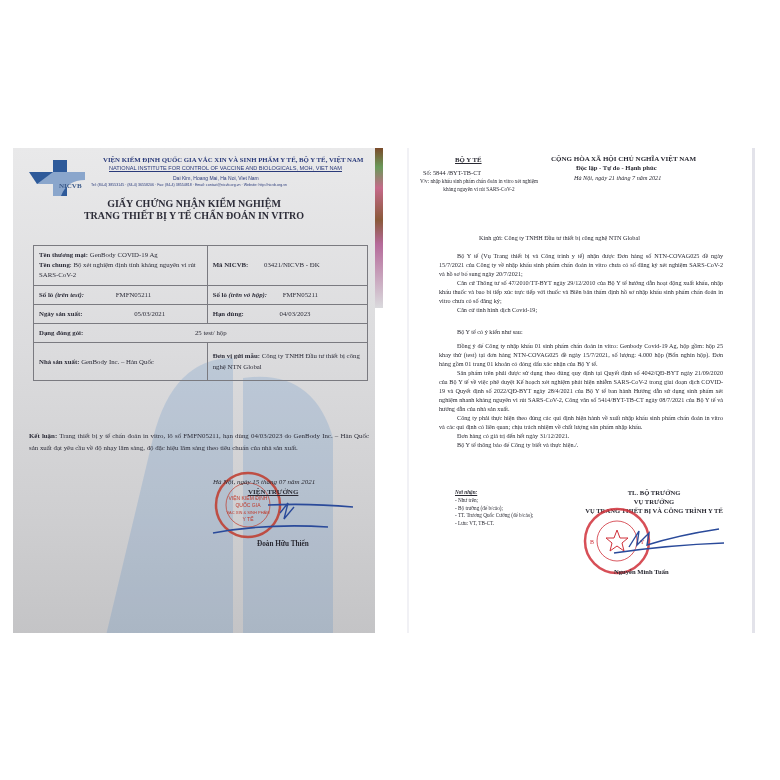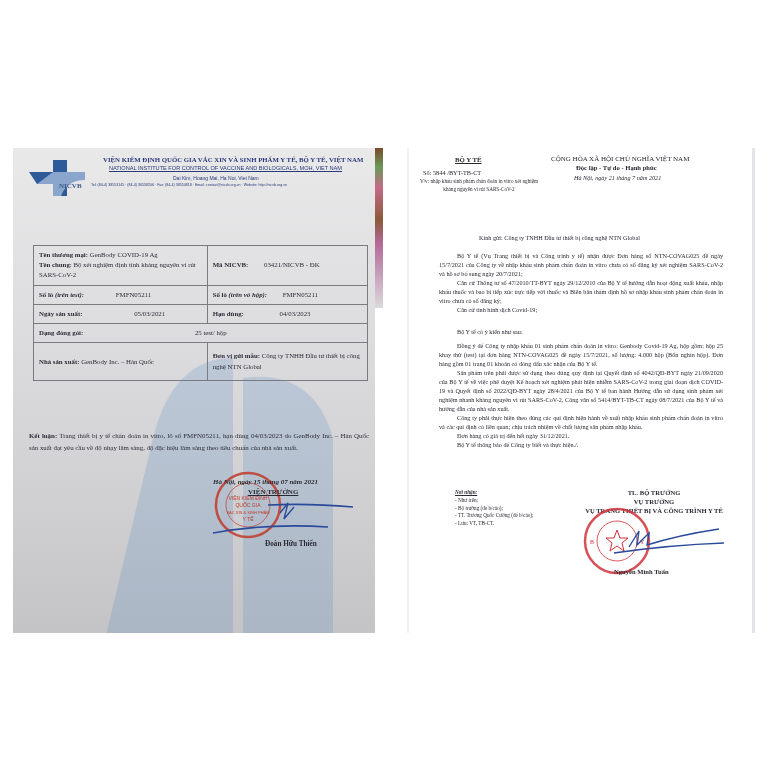--- a/index.html
+++ b/index.html
@@ -38,36 +38,36 @@
     position: absolute; left: 20px; top: 97px; width: 335px;
     border-collapse: collapse; font-size: 6.8px; color: #2c2c38;
   }
   .cert-table td { border: 1px solid #7a7a80; padding: 4px 5px; vertical-align: middle; line-height: 1.5; }
   .lbl { font-weight: bold; }
   .lbl i { font-weight: bold; }
   .val { margin-left: 14px; }
 
   .conclusion { position: absolute; left: 16px; top: 282px; width: 340px; font-size: 6.9px; line-height: 1.75; text-align: justify; color: #2c2c38; }
   .conclusion b { font-weight: bold; }
-  .place-date { position: absolute; left: 200px; top: 330px; font-size: 7px; font-style: italic; font-weight: bold; }
+  .place-date { position: absolute; left: 200px; top: 330px; font-size: 7px; font-style: italic; }
   .vien-truong { position: absolute; left: 235px; top: 340px; font-size: 7px; font-weight: bold; text-decoration: underline; }
   .stamp-left { position: absolute; left: 200px; top: 322px; width: 70px; height: 70px; }
   .sig-left { position: absolute; left: 195px; top: 345px; width: 150px; height: 45px; }
-  .signer-left { position: absolute; left: 252px; top: 392px; font-size: 7.2px; font-weight: bold; }
+  .signer-left { position: absolute; left: 244px; top: 392px; font-size: 7.2px; font-weight: bold; }
 
   
   .right-doc {
     position: absolute; left: 407px; top: 148px; width: 348px; height: 485px;
     background: #ffffff; border-right: 3px solid #e3e3ea; border-left: 2px solid #f1f1f5;
   }
   .r { position: absolute; white-space: nowrap; color: #2a2a33; }
   .boyte { left: 46px; top: 8px; font-size: 6.8px; font-weight: bold; text-decoration: underline; }
   .so { left: 14px; top: 21px; font-size: 6.3px; }
   .vv { left: 10px; top: 30px; font-size: 5.2px; text-align: center; width: 120px; line-height: 1.45; white-space: normal; }
-  .chxh { left: 142px; top: 7px; font-size: 7px; font-weight: normal; }
+  .chxh { left: 142px; top: 7px; font-size: 7px; font-weight: bold; }
   .dltd { left: 167px; top: 16px; font-size: 6.6px; font-weight: bold; }
   .hn-date { left: 165px; top: 26px; font-size: 6.2px; font-style: italic; }
   .kinhgui { left: 70px; top: 86px; font-size: 6.2px; }
 
   .body-text { position: absolute; left: 30px; width: 284px; font-size: 6.2px; line-height: 1.45; text-align: justify; color: #2a2a33; }
   .body-text p { text-indent: 18px; }
   .b1 { top: 104px; }
   .b2 { top: 171px; }
   .b3 { top: 194px; }
 
@@ -94,20 +94,22 @@
       <path d="M30 14 L62 14 L62 22 Q44 22 38 38 L30 38 Z" fill="#8aa6cc"></path>
       <path d="M14 26 L30 14 L30 26 Z" fill="#8aa6cc"></path>
     </svg>
     <span class="logo-text">NICVB</span>
     <div class="inst-vn">VIỆN KIỂM ĐỊNH QUỐC GIA VẮC XIN VÀ SINH PHẨM Y TẾ, BỘ Y TẾ, VIỆT NAM</div>
     <div class="inst-en">NATIONAL INSTITUTE FOR CONTROL OF VACCINE AND BIOLOGICALS, MOH, VIET NAM</div>
     <div class="inst-addr">Dai Kim, Hoang Mai, Ha Noi, Viet Nam</div>
     <div class="inst-contact">Tel: (84-4) 38553145 · (84-4) 36558206 · Fax: (84-4) 38554818 · Email: contact@nicvb.org.vn · Website: http://nicvb.org.vn</div>
   </div>
 
+  <div class="cert-title t1">GIẤY CHỨNG NHẬN KIỂM NGHIỆM</div>
+  <div class="cert-title t2">TRANG THIẾT BỊ Y TẾ CHẨN ĐOÁN IN VITRO</div>
 
   <table class="cert-table">
     <tbody>
         <tr>
       <td style="width:52%;">
         <span class="lbl">Tên thương mại:</span>
         <span>GenBody COVID-19 Ag</span><br>
         <span class="lbl">Tên chung</span><span>: Bộ xét nghiệm định tính kháng nguyên vi rút SARS-CoV-2</span>
       </td>
       <td>

